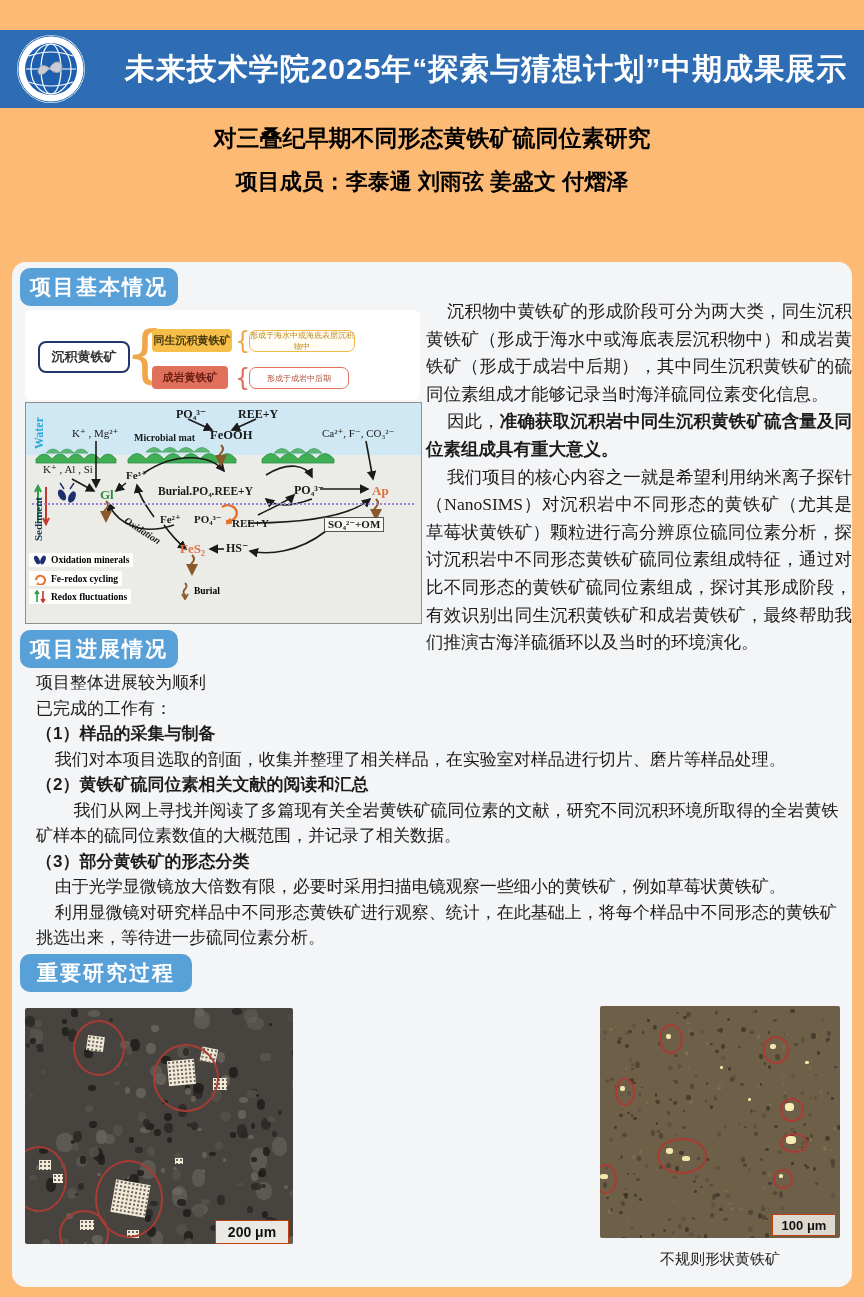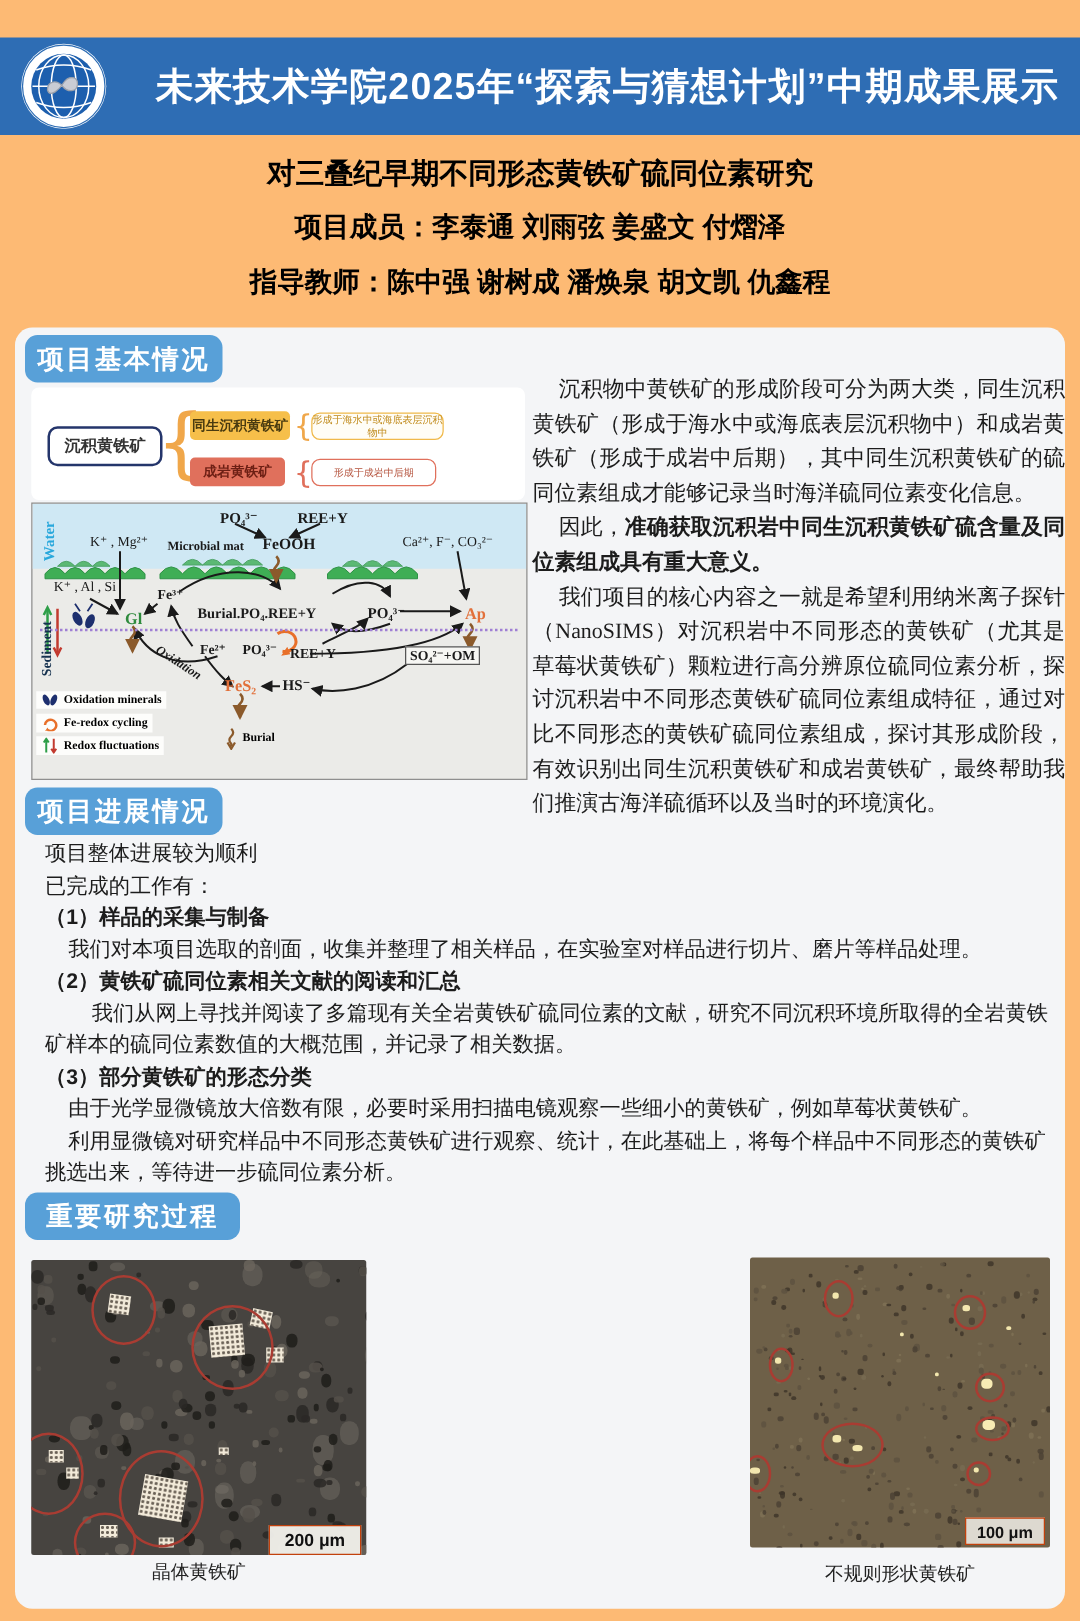--- a/index.html
+++ b/index.html
@@ -76,21 +76,20 @@
         <path d="M13,48 Q35,56 57,48"></path>
       </g>
       <path d="M22,38 C22,30 30,30 34,35 C38,40 46,40 46,33 C46,26 38,27 35,32 C32,37 24,45 22,38 Z" fill="#c9ccd4" stroke="#9aa0ab" stroke-width="1"></path>
       <circle cx="35" cy="35" r="29.5" fill="none" stroke="#ffffff" stroke-width="4" stroke-dasharray="1.5 2.2" opacity="0.9"></circle>
     </svg>
     <div id="header-title">未来技术学院2025年“探索与猜想计划”中期成果展示</div>
   </div>
 
   <div class="center-line" style="top:123px;font-size:23px;">对三叠纪早期不同形态黄铁矿硫同位素研究</div>
   <div class="center-line" style="top:167px;">项目成员：李泰通 刘雨弦 姜盛文 付熠泽</div>
-  <div class="center-line" style="top:211px;">指导教师：陈中强 谢树成 潘焕泉 胡文凯 仇鑫程</div>
 
   <div id="panel">
 
     <div class="tag" style="left:8px;top:6px;width:158px;height:38px;">项目基本情况</div>
 
     <div id="flowchart">
       <div class="fc-box" id="fc-root">沉积黄铁矿</div>
       <div class="brace" style="left:100px;top:11px;font-size:62px;line-height:66px;">{</div>
       <div class="fc-box" id="fc-b1">同生沉积黄铁矿</div>
       <div class="brace" style="left:210px;top:18px;font-size:24px;line-height:26px;">{</div>
@@ -429,21 +428,20 @@
       <div class="crystal" style="left:55px;top:212px;width:14px;height:10px;"></div>
       <div class="crystal" style="left:102px;top:222px;width:12px;height:8px;"></div>
       <div class="crystal" style="left:150px;top:150px;width:8px;height:6px;"></div>
       <div class="ring" style="left:48px;top:12px;width:48px;height:52px;"></div>
       <div class="ring" style="left:128px;top:36px;width:62px;height:64px;"></div>
       <div class="ring" style="left:70px;top:152px;width:64px;height:74px;"></div>
       <div class="ring" style="left:-14px;top:138px;width:52px;height:62px;"></div>
       <div class="ring" style="left:34px;top:202px;width:46px;height:44px;"></div>
       <div class="scalebox" style="left:190px;top:212px;width:72px;height:22px;background:rgba(246,245,240,0.93);font-size:14px;">200 μm</div>
     </div>
-    <div class="caption serif" style="left:13px;top:986px;width:268px;">晶体黄铁矿</div>
 
 
     <div id="right-img" class="micro">
         <div class="noise-dot" style="left: 86.4281px; top: 16.3771px; width: 3.13265px; height: 2.0003px; background: rgb(138, 124, 94); opacity: 0.5;"></div>
         <div class="noise-dot" style="left: 21.8898px; top: 82.1683px; width: 2.01355px; height: 2.10742px; background: rgb(125, 113, 88); opacity: 0.5;"></div>
         <div class="noise-dot" style="left: 182.243px; top: 67.5743px; width: 3.31113px; height: 2.42745px; background: rgb(125, 113, 88); opacity: 0.5;"></div>
         <div class="noise-dot" style="left: 138.555px; top: 142.796px; width: 2.73052px; height: 1.90628px; background: rgb(125, 113, 88); opacity: 0.5;"></div>
         <div class="noise-dot" style="left: 157.395px; top: 78.6788px; width: 2.86887px; height: 1.95838px; background: rgb(125, 113, 88); opacity: 0.5;"></div>
         <div class="noise-dot" style="left: 21.4897px; top: 73.0342px; width: 2.80687px; height: 1.7746px; background: rgb(138, 124, 94); opacity: 0.5;"></div>
         <div class="noise-dot" style="left: 219.515px; top: 84.733px; width: 2.57901px; height: 3.04299px; background: rgb(138, 124, 94); opacity: 0.5;"></div>

